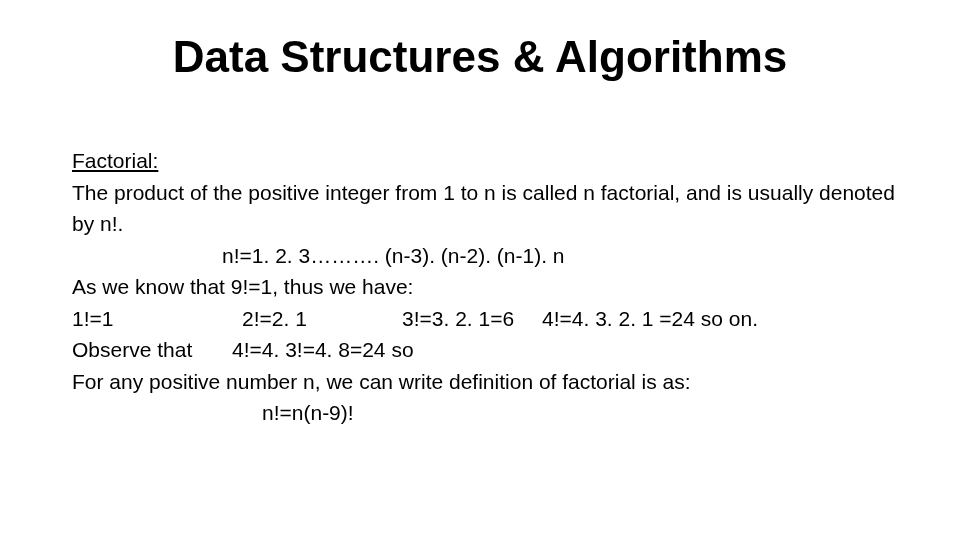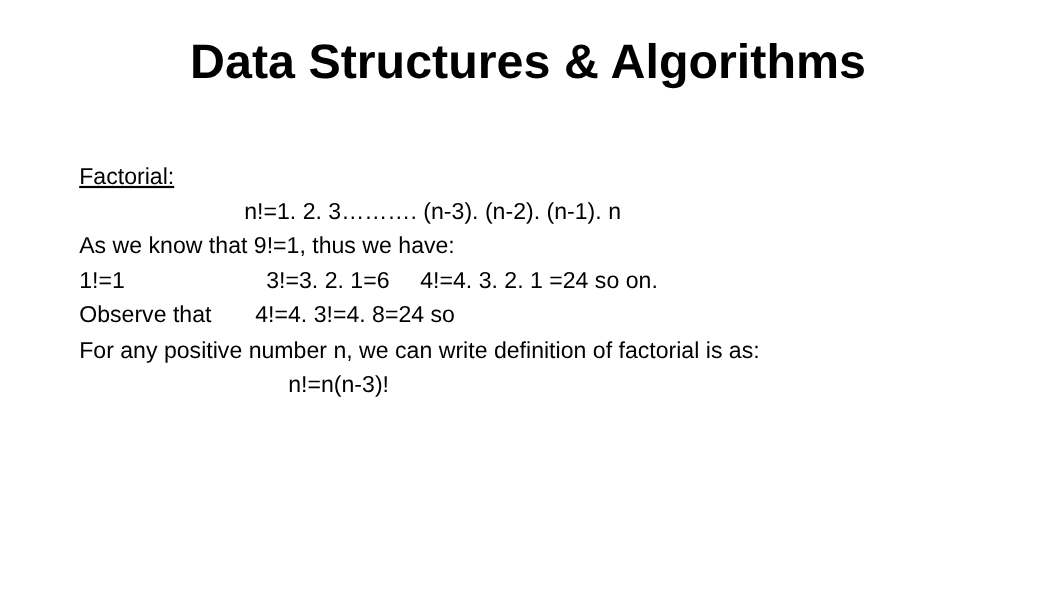--- a/index.html
+++ b/index.html
@@ -70,35 +70,37 @@
 <body>
 
 <div class="slide">
 
   <div class="title">Data Structures &amp; Algorithms</div>
 
   <div class="body">
 
     <p class="line subhead">Factorial:</p>
 
+    <p class="line">The product of the positive integer from 1 to n is called n factorial, and is usually denoted by n!.</p>
 
     <p class="line indent1">n!=1. 2. 3………. (n-3). (n-2). (n-1). n</p>
 
     <p class="line">As we know that 9!=1, thus we have:</p>
 
     <p class="line row5">
       <span class="c2">1!=1</span>
+      <span class="c3">2!=2. 1</span>
       <span class="c4">3!=3. 2. 1=6</span>
       <span class="c5">4!=4. 3. 2. 1 =24 so on.</span>
     </p>
 
     <p class="line row6">
       <span class="r6a">Observe that</span>
       <span class="r6b">4!=4. 3!=4. 8=24 so</span>
     </p>
 
     <p class="line">For any positive number n, we can write definition of factorial is as:</p>
 
-    <p class="line indent2">n!=n(n-3)!</p>
+    <p class="line indent2">n!=n(n-9)!</p>
 
   </div>
 
 </div>
 
 </body></html>

